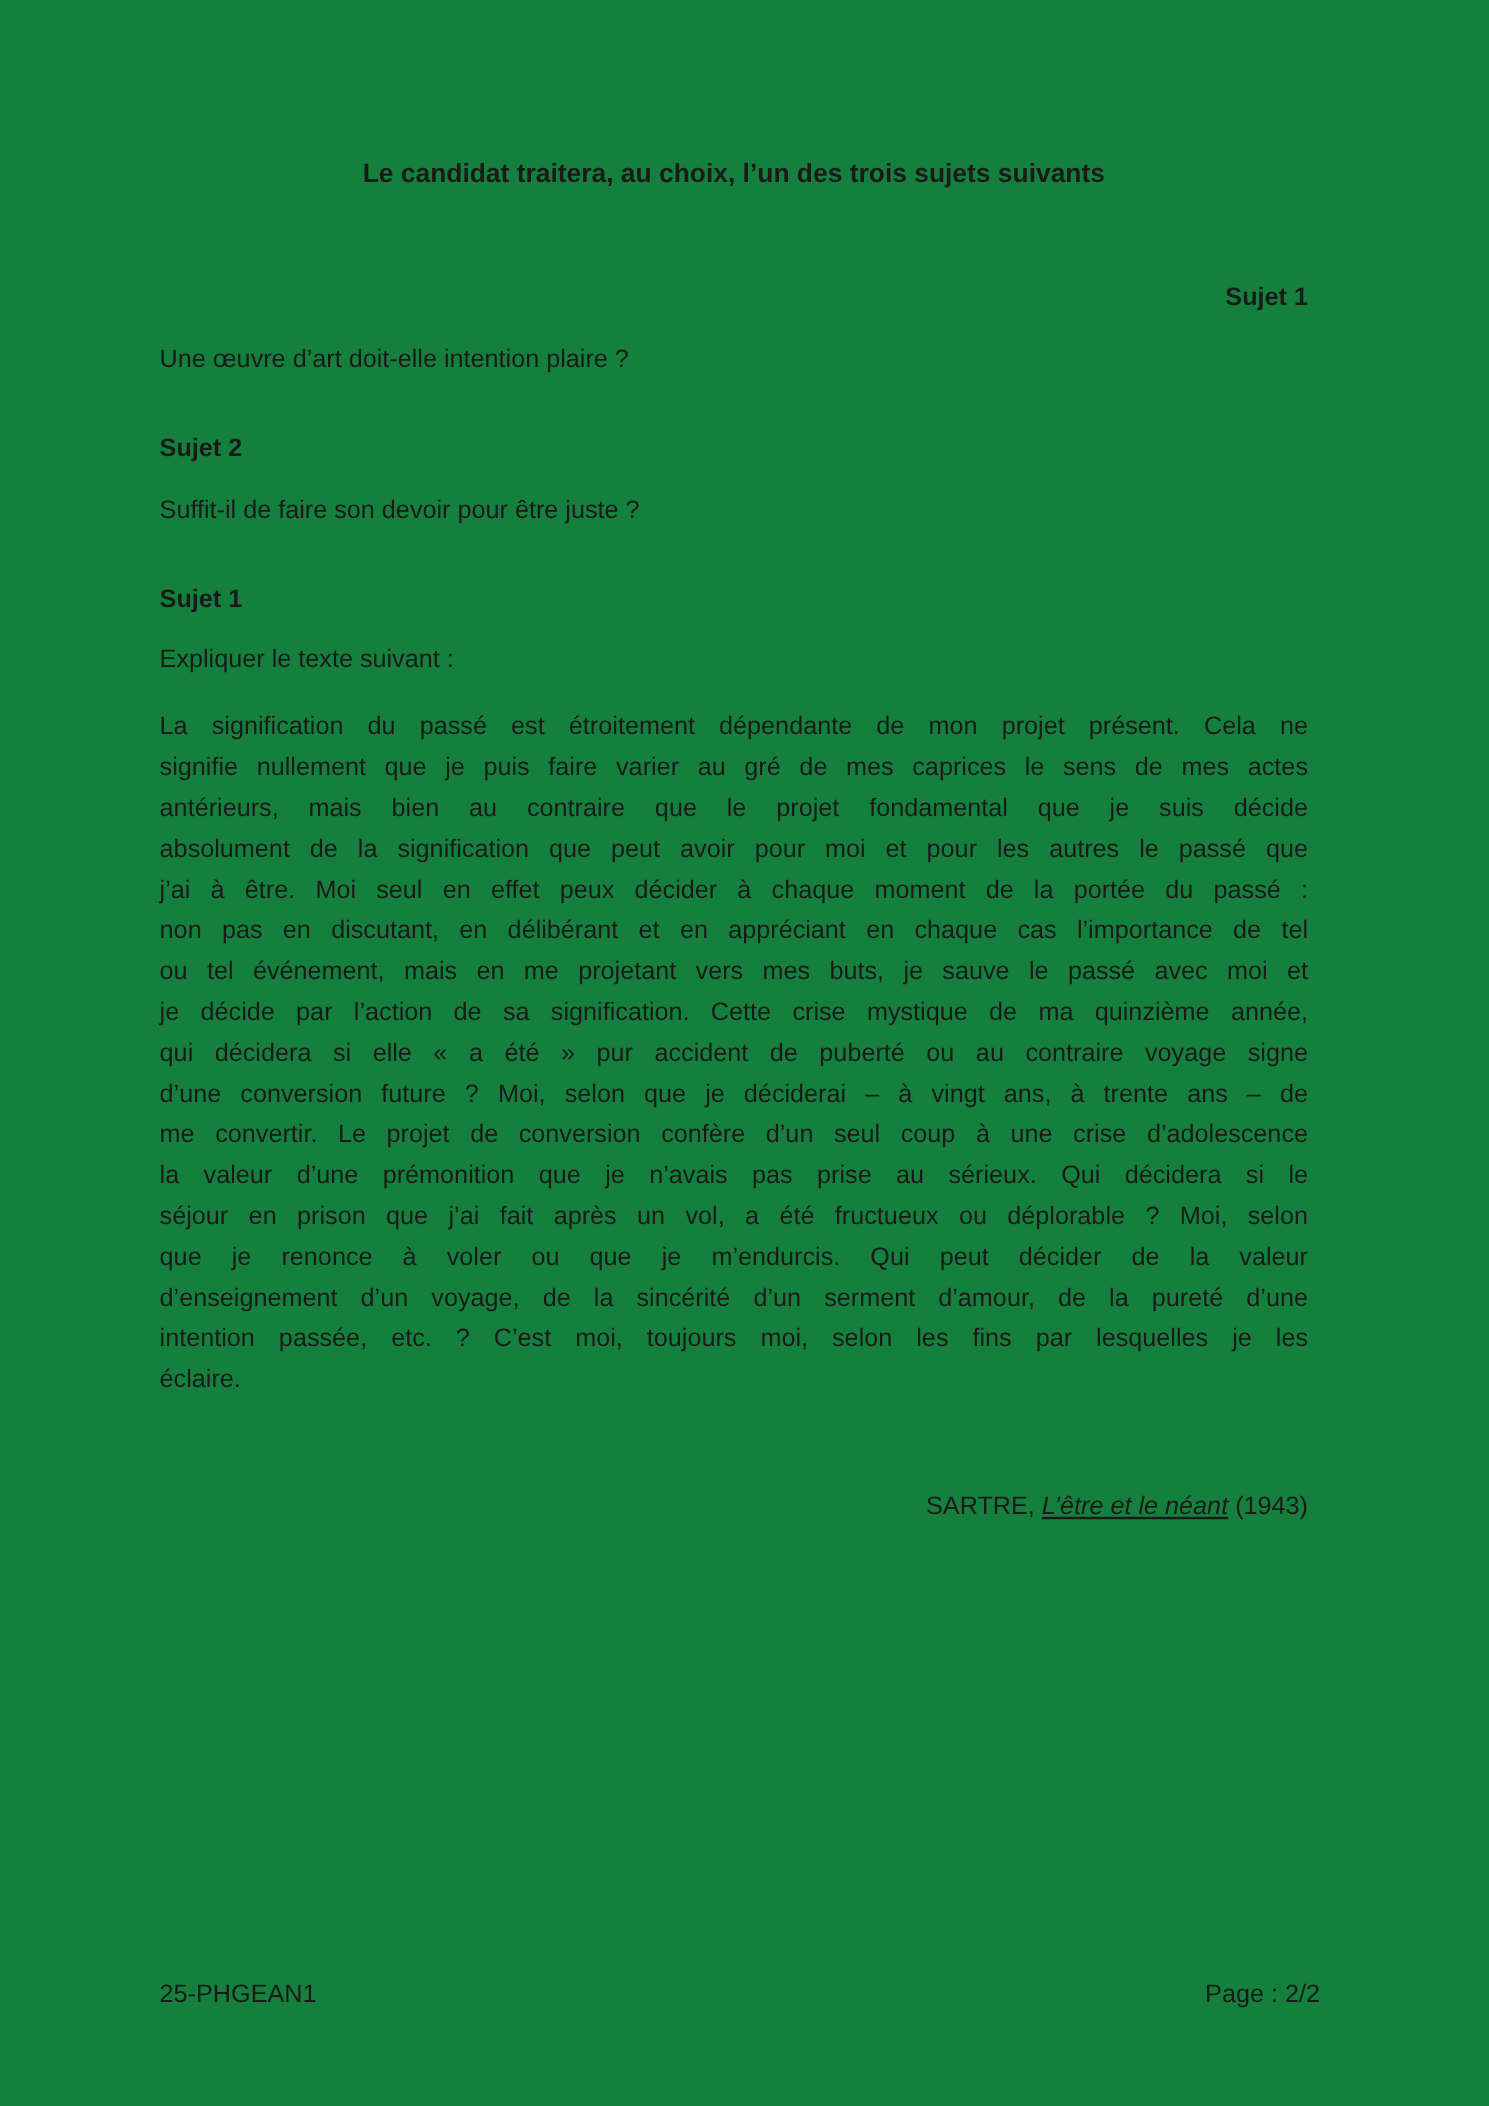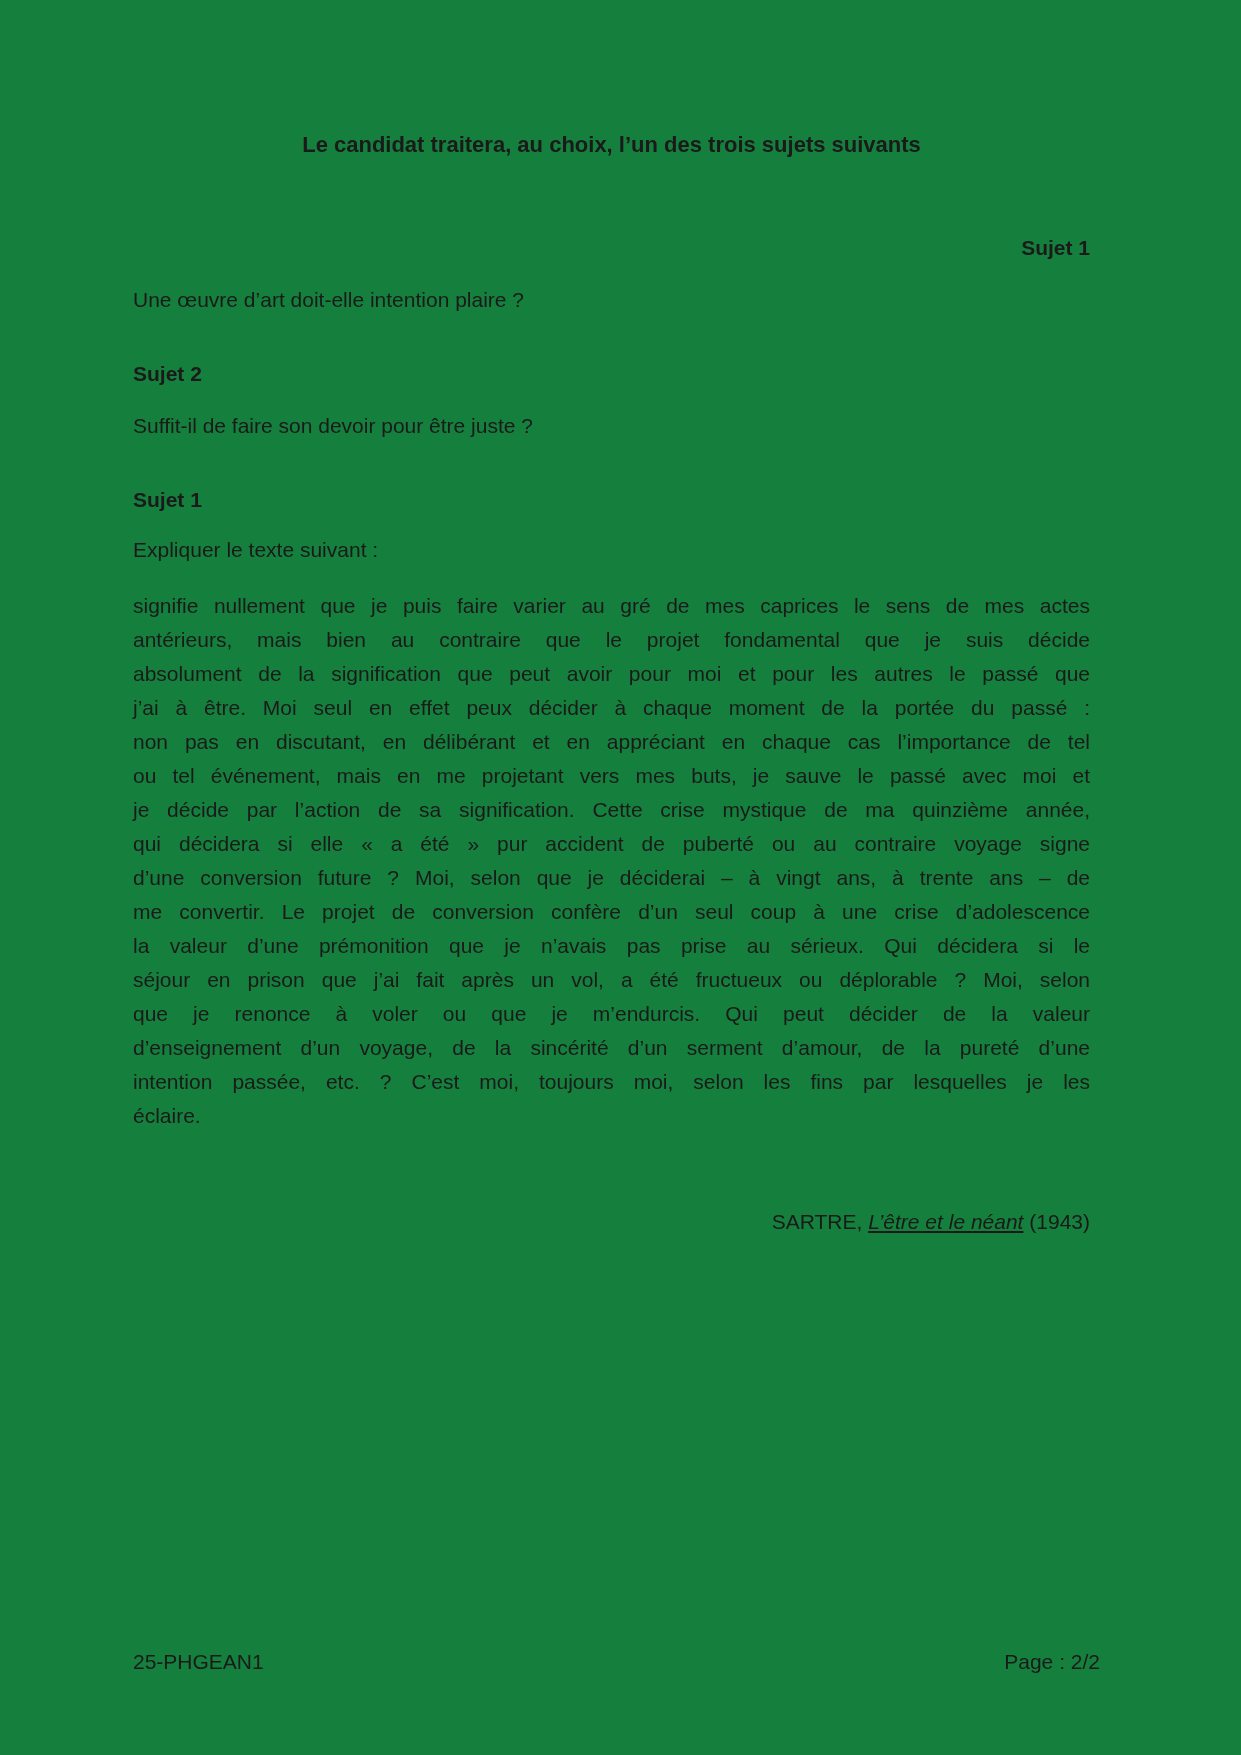--- a/index.html
+++ b/index.html
@@ -93,20 +93,21 @@
 
     <div class="subject-heading mt-section">Sujet 2</div>
 
     <div class="subject-text mt-question">Suffit-il de faire son devoir pour être juste ?</div>
 
     <div class="subject-heading mt-section">Sujet 1</div>
 
     <div class="subject-text" id="sujet3-instruction">Expliquer le texte suivant :</div>
 
     <div class="excerpt" id="excerpt">
+        <div class="jline">La signification du passé est étroitement dépendante de mon projet présent. Cela ne</div>
         <div class="jline">signifie nullement que je puis faire varier au gré de mes caprices le sens de mes actes</div>
         <div class="jline">antérieurs, mais bien au contraire que le projet fondamental que je suis décide</div>
         <div class="jline">absolument de la signification que peut avoir pour moi et pour les autres le passé que</div>
         <div class="jline">j’ai à être. Moi seul en effet peux décider à chaque moment de la portée du passé :</div>
         <div class="jline">non pas en discutant, en délibérant et en appréciant en chaque cas l’importance de tel</div>
         <div class="jline">ou tel événement, mais en me projetant vers mes buts, je sauve le passé avec moi et</div>
         <div class="jline">je décide par l’action de sa signification. Cette crise mystique de ma quinzième année,</div>
         <div class="jline">qui décidera si elle « a été » pur accident de puberté ou au contraire voyage signe</div>
         <div class="jline">d’une conversion future ? Moi, selon que je déciderai – à vingt ans, à trente ans – de</div>
         <div class="jline">me convertir. Le projet de conversion confère d’un seul coup à une crise d’adolescence</div>

